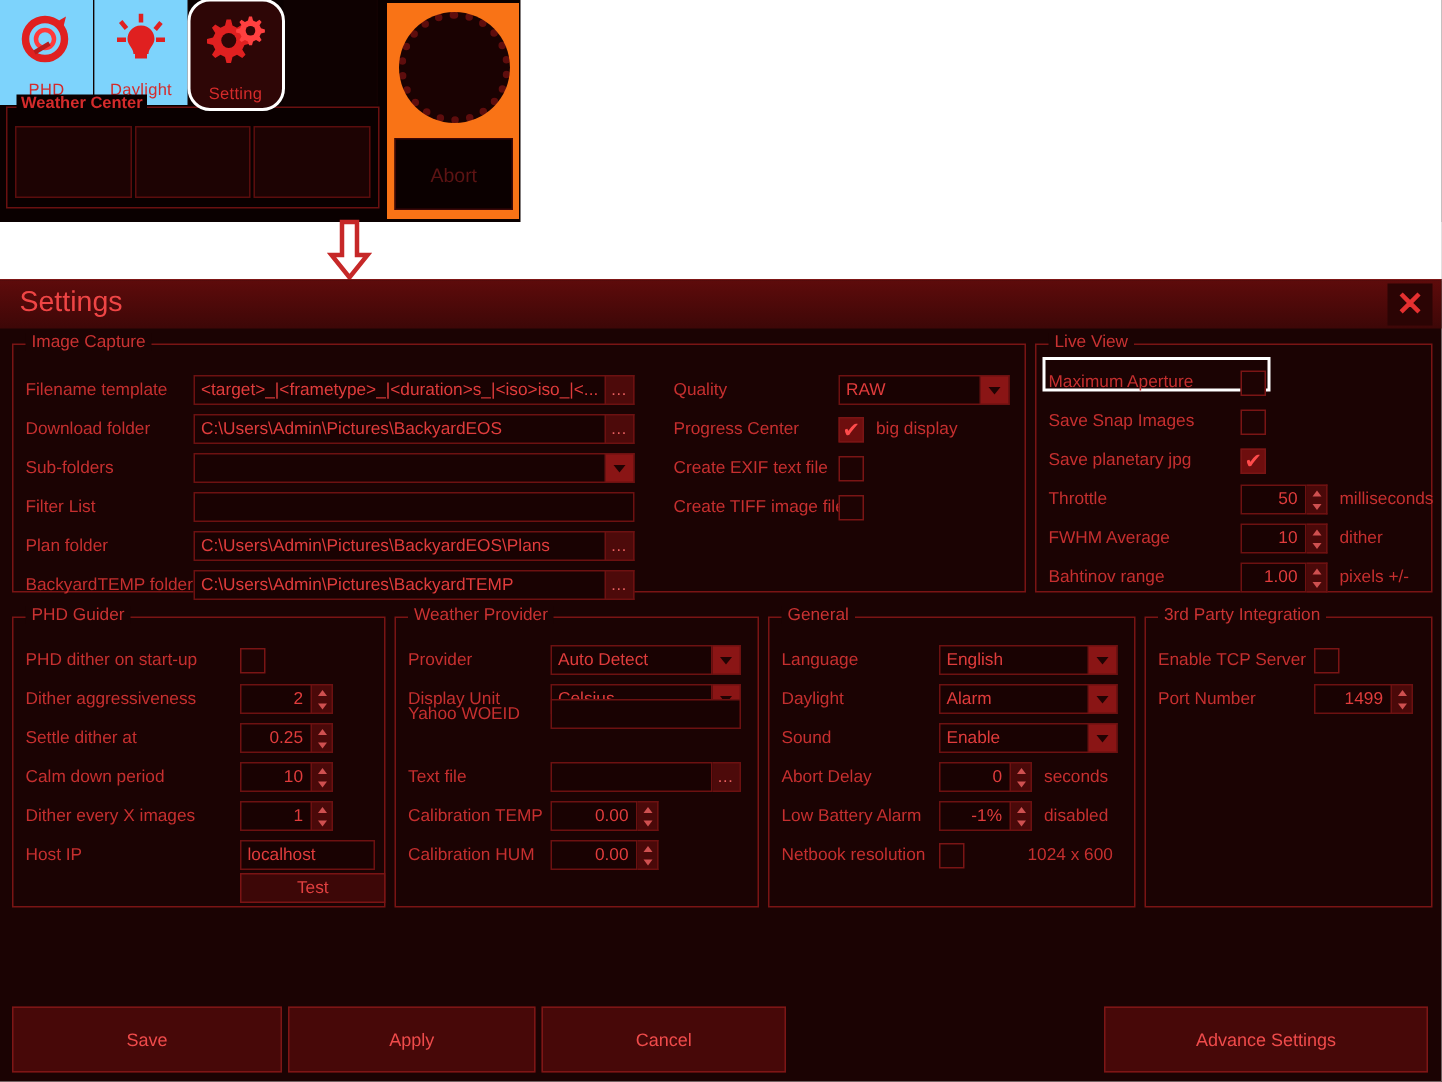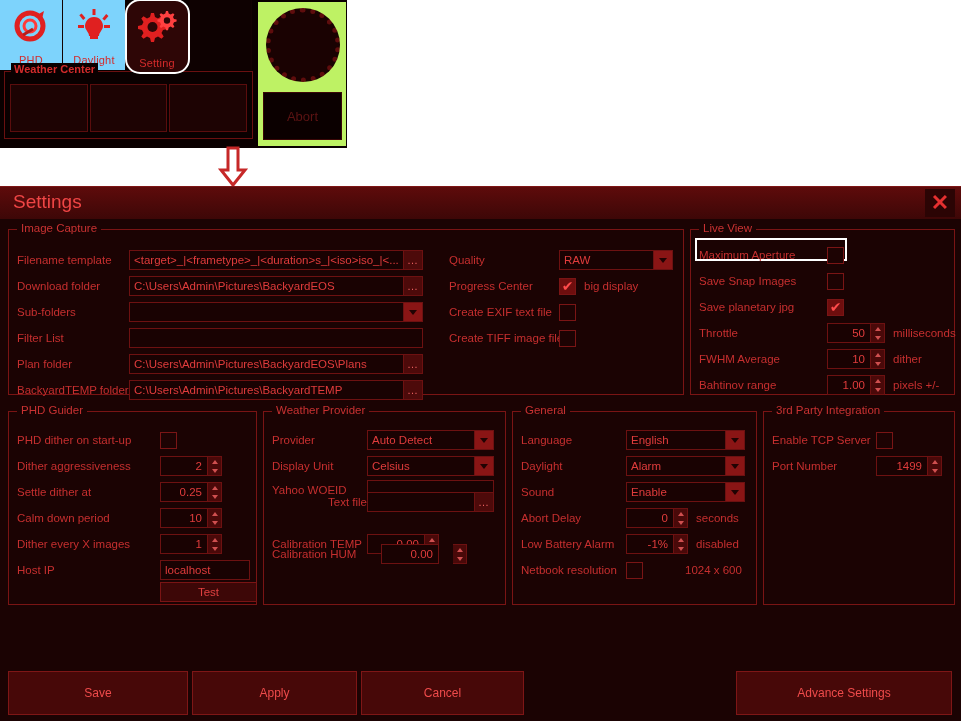--- a/index.html
+++ b/index.html
@@ -68,21 +68,21 @@
     display: flex; gap: 2px;
   }
   .wc-cell {
     flex: 1; border: 1px solid #5a0d0d; background: #1d0303;
   }
 
   
   #dial-wrap {
     position: absolute; left: 258px; top: 2px;
     width: 88px; height: 144px;
-    background: #bef264;
+    background: #f97316;
   }
   #dial {
     position: absolute; left: 8px; top: 6px;
     width: 74px; height: 74px;
     border-radius: 50%;
     border: 5px dotted #5e0d0d;
     background: #1a0202;
   }
   #abort-btn {
     position: absolute; left: 5px; top: 90px;
@@ -483,41 +483,41 @@
       <span class="field" style="width:108px;">Auto Detect</span>
       <span class="ddarrow"></span>
     </div>
 
     <div class="row" style="left:8px; top:40px;">
       <span class="lbl" style="width:95px;">Display Unit</span>
       <span class="field" style="width:108px;">Celsius</span>
       <span class="ddarrow"></span>
     </div>
 
-    <div class="row" style="left:8px; top:64px;">
+    <div class="row" style="left:8px; top:50px;">
       <span class="lbl" style="width:95px;">Yahoo WOEID</span>
       <span class="field" style="width:127px;"></span>
     </div>
 
-    <div class="row" style="left:8px; top:76px;text-align:right;">
+    <div class="row" style="left:8px; top:92px;">
       <span class="lbl" style="width:95px;">Text file</span>
       <span class="field" style="width:108px;"></span>
       <span class="btn3">…</span>
     </div>
 
     <div class="row" style="left:8px; top:118px;">
       <span class="lbl" style="width:95px; overflow:hidden;">Calibration TEMP</span>
       <span class="field num" style="width:58px;">0.00</span>
       <span class="spin">
           <i class="up"></i>
           <i class="dn"></i>
         </span>
     </div>
 
-    <div class="row" style="left:8px; top:128px;gap:14px;">
+    <div class="row" style="left:8px; top:144px;">
       <span class="lbl" style="width:95px; overflow:hidden;">Calibration HUM</span>
       <span class="field num" style="width:58px;">0.00</span>
       <span class="spin">
           <i class="up"></i>
           <i class="dn"></i>
         </span>
     </div>
   </div>
 
   <div class="group" id="g-general">

